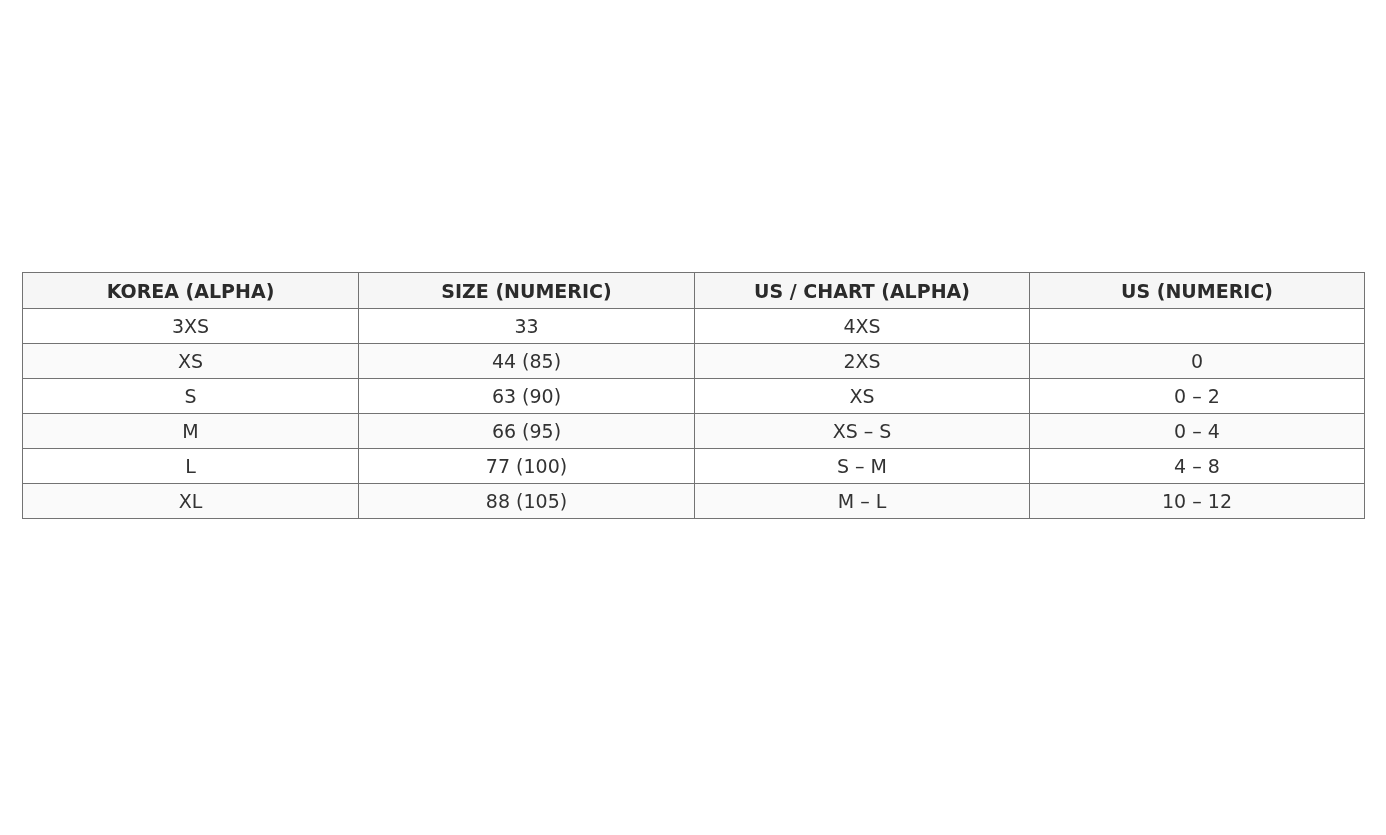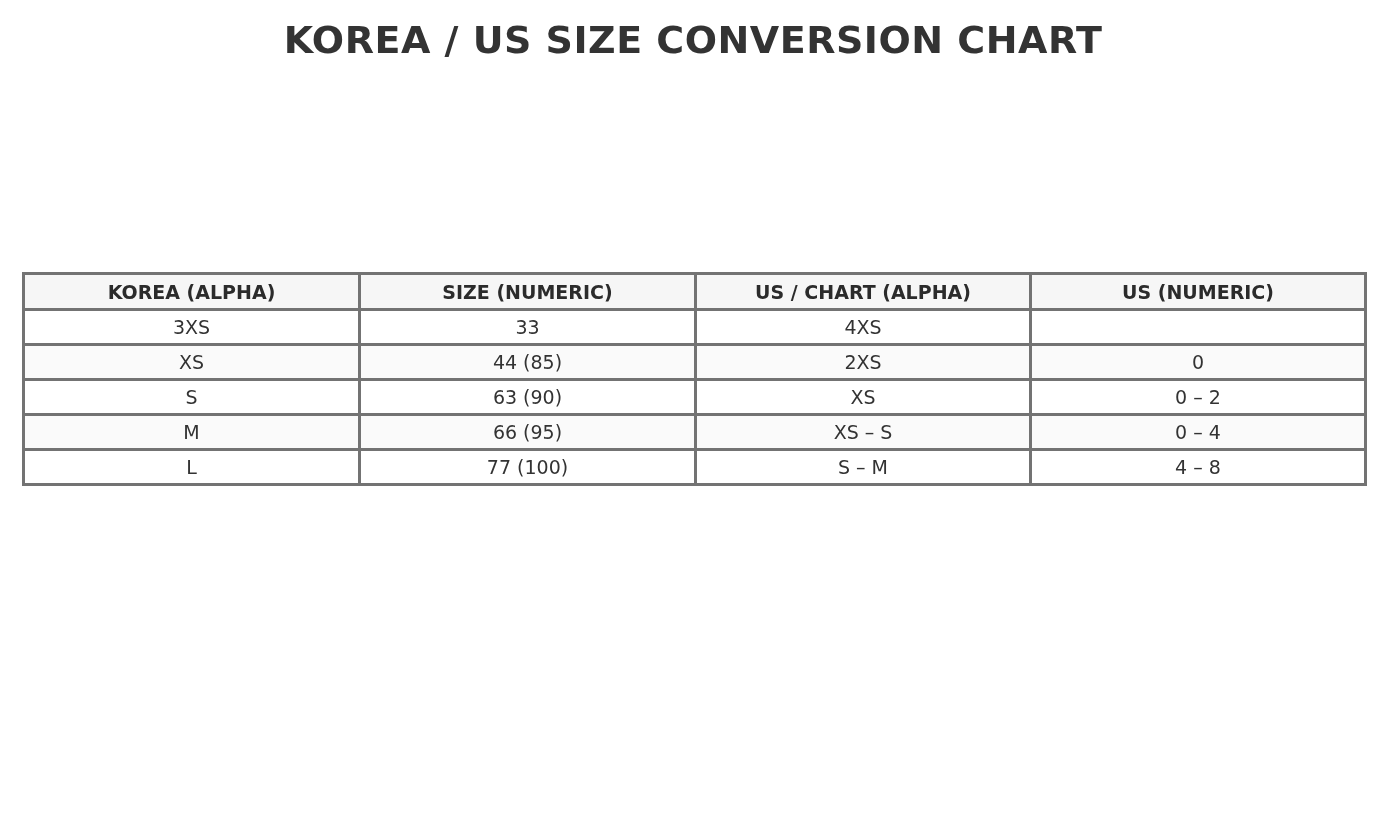--- a/index.html
+++ b/index.html
@@ -37,21 +37,21 @@
     left: 22px;
     width: 1342px;
   }
   table.size-table {
     border-collapse: collapse;
     width: 1342px;
     table-layout: fixed;
   }
   table.size-table th,
   table.size-table td {
-    border: 3px solid #737373;
+    border: 1px solid #737373;
     text-align: center;
     font-size: 19px;
     color: #333333;
     height: 35px;
     padding: 0 0;
     vertical-align: middle;
     box-sizing: border-box;
   }
   table.size-table thead th {
     background: #f6f6f6;
@@ -69,21 +69,20 @@
   col.c1 { width: 336px; }
   col.c2 { width: 336px; }
   col.c3 { width: 335px; }
   col.c4 { width: 335px; }
 </style>
 </head>
 <body>
 
 <div class="page">
 
-  <div class="title">KOREA / US SIZE CONVERSION CHART</div>
 
   <div class="table-wrap">
     <table class="size-table">
       <colgroup>
         <col class="c1">
           <col class="c2">
           <col class="c3">
           <col class="c4">
       </colgroup>
       <thead>
@@ -118,17 +117,23 @@
           <td>66 (95)</td>
           <td>XS – S</td>
           <td>0 – 4</td>
         </tr>
         <tr>
           <td>L</td>
           <td>77 (100)</td>
           <td>S – M</td>
           <td>4 – 8</td>
         </tr>
+        <tr>
+          <td>XL</td>
+          <td>88 (105)</td>
+          <td>M – L</td>
+          <td>10 – 12</td>
+        </tr>
       </tbody>
     </table>
   </div>
 
 </div>
 
 </body></html>

